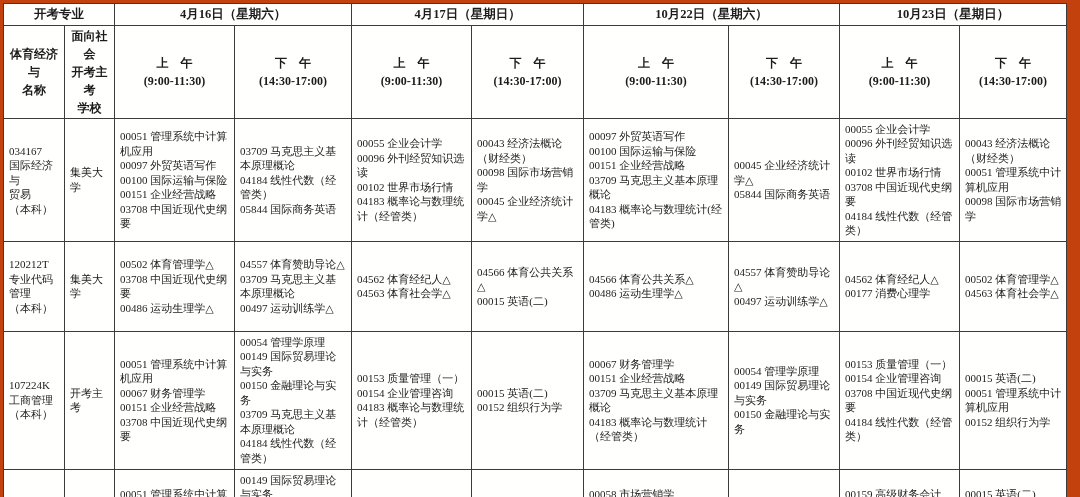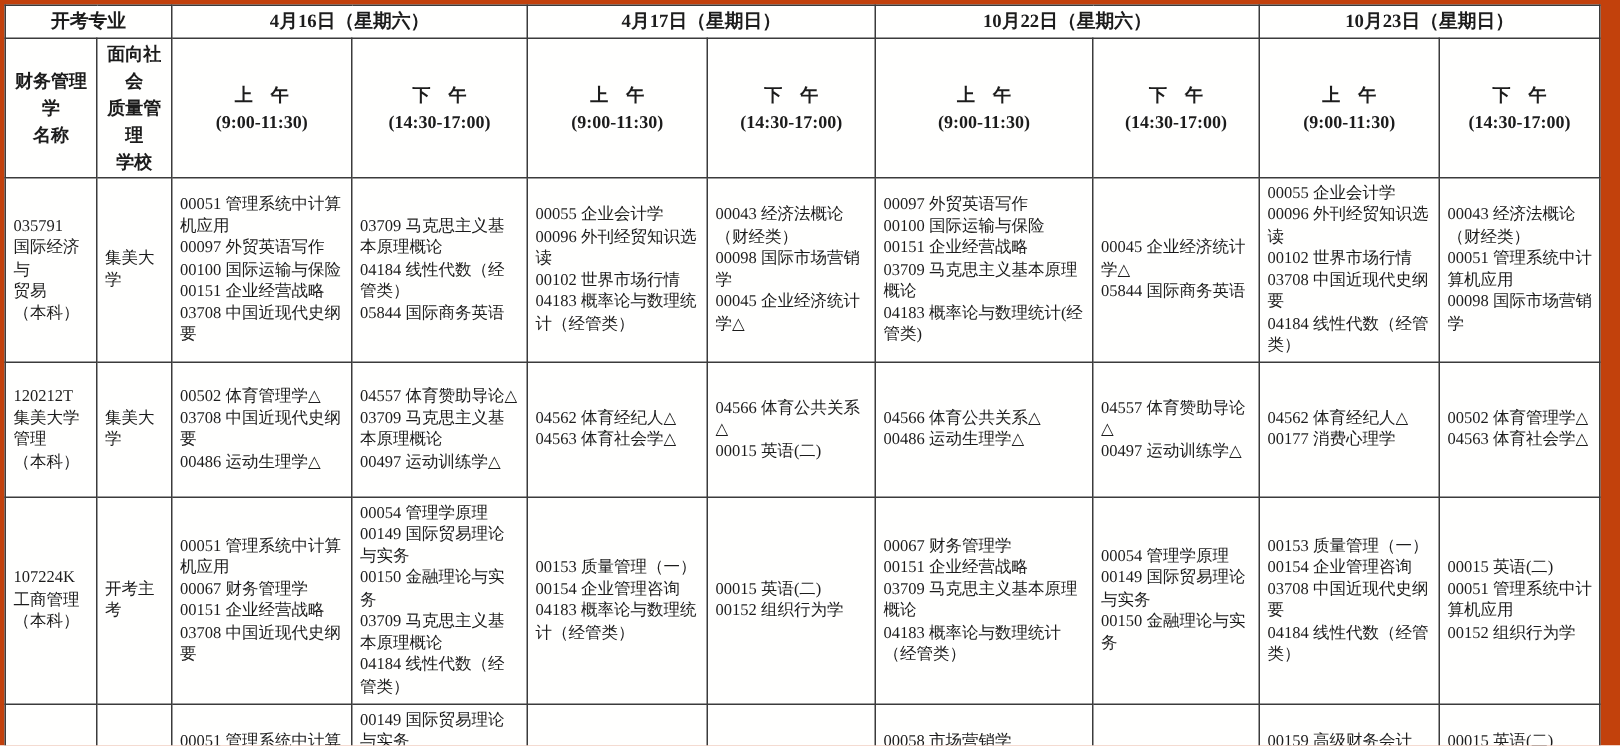--- a/index.html
+++ b/index.html
@@ -75,24 +75,24 @@
     </colgroup>
     <thead>
       <tr class="date-row" style="height:20px">
         <th colspan="2">开考专业</th>
         <th colspan="2">4月16日（星期六）</th>
         <th colspan="2">4月17日（星期日）</th>
         <th colspan="2">10月22日（星期六）</th>
         <th colspan="2">10月23日（星期日）</th>
       </tr>
       <tr style="height:49px">
-        <th>财务管理学
+        <th>体育经济与
 名称</th>
         <th>面向社会
-质量管理
+开考主考
 学校</th>
         <th>上　午
 (9:00-11:30)</th>
         <th>下　午
 (14:30-17:00)</th>
         <th>上　午
 (9:00-11:30)</th>
         <th>下　午
 (14:30-17:00)</th>
         <th>上　午
@@ -100,21 +100,21 @@
         <th>下　午
 (14:30-17:00)</th>
         <th>上　午
 (9:00-11:30)</th>
         <th>下　午
 (14:30-17:00)</th>
       </tr>
     </thead>
     <tbody>
       <tr style="height:78px">
-        <td class="code-cell">035791
+        <td class="code-cell">034167
 国际经济与
 贸易
 （本科）</td>
         <td class="school-cell">集美大学</td>
         <td>00051 管理系统中计算机应用
 00097 外贸英语写作
 00100 国际运输与保险
 00151 企业经营战略
 03708 中国近现代史纲要</td>
         <td>03709 马克思主义基本原理概论
@@ -138,21 +138,21 @@
 00096 外刊经贸知识选读
 00102 世界市场行情
 03708 中国近现代史纲要
 04184 线性代数（经管类）</td>
         <td>00043 经济法概论（财经类）
 00051 管理系统中计算机应用
 00098 国际市场营销学</td>
       </tr>
       <tr style="height:90px">
         <td class="code-cell">120212T
-集美大学
+专业代码
 管理
 （本科）</td>
         <td class="school-cell">集美大学</td>
         <td>00502 体育管理学△
 03708 中国近现代史纲要
 00486 运动生理学△</td>
         <td>04557 体育赞助导论△
 03709 马克思主义基本原理概论
 00497 运动训练学△</td>
         <td>04562 体育经纪人△

